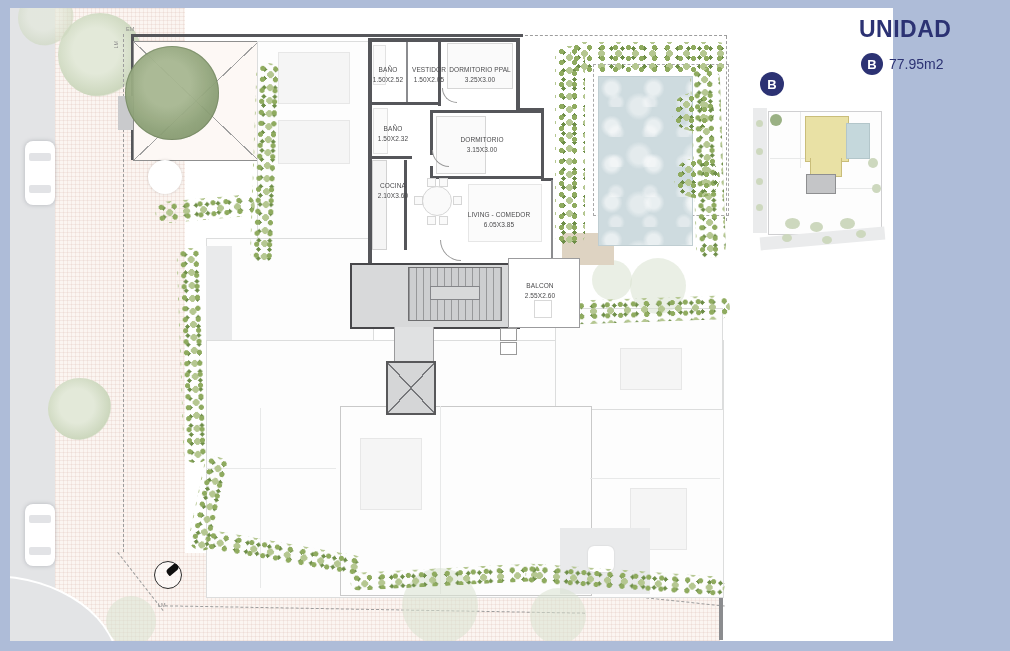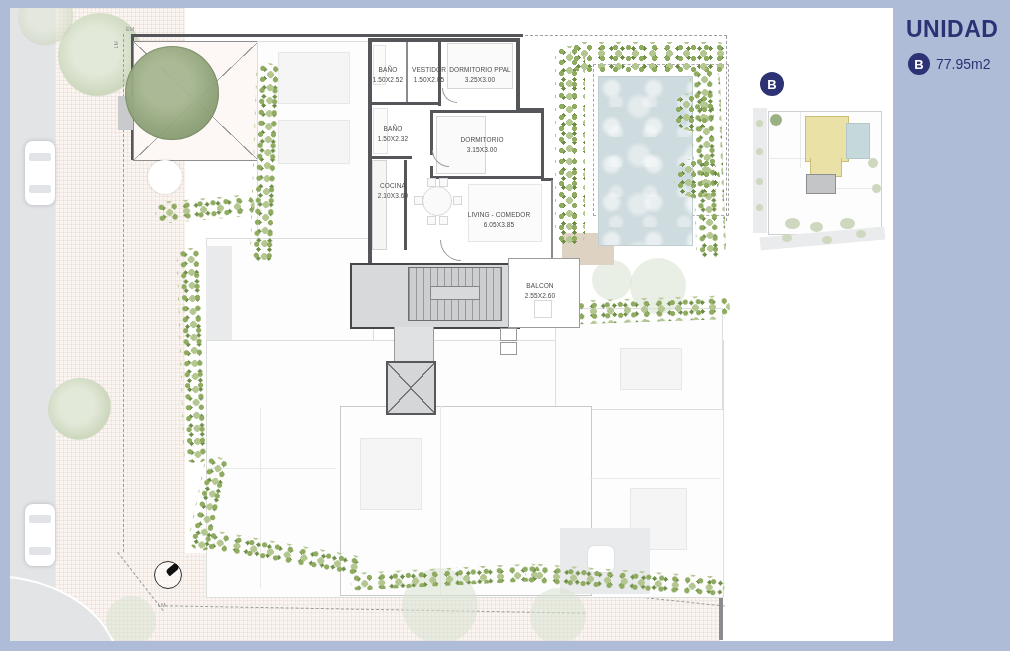--- a/index.html
+++ b/index.html
@@ -286,19 +286,19 @@
   <div class="abs mm-green" style="left:830px;top:210px;width:15px;height:11px"></div>
   <div class="abs mm-green" style="left:858px;top:150px;width:10px;height:10px"></div>
   <div class="abs mm-green" style="left:862px;top:176px;width:9px;height:9px"></div>
   <div class="abs mm-street" style="left:750px;top:224px;width:125px;height:13px;transform:rotate(-5deg)"></div>
   <div class="abs mm-green" style="left:772px;top:226px;width:10px;height:8px"></div>
   <div class="abs mm-green" style="left:812px;top:228px;width:10px;height:8px"></div>
   <div class="abs mm-green" style="left:846px;top:222px;width:10px;height:8px"></div>
 
 </div>
 
-<div class="abs" style="left:888px;top:0;width:117px;height:469px">
+<div class="abs" style="left:841px;top:0;width:117px;height:469px">
   <div class="sidebar-title" style="left:18px;top:16px">UNIDAD</div>
   <div class="badge" style="position:absolute;left:20px;top:53px;width:22px;height:22px;font-size:13px">
     <span>B</span>
   </div>
   <div class="sidebar-area" style="left:48px;top:56px">77.95m2</div>
 </div>
 
 </body></html>

